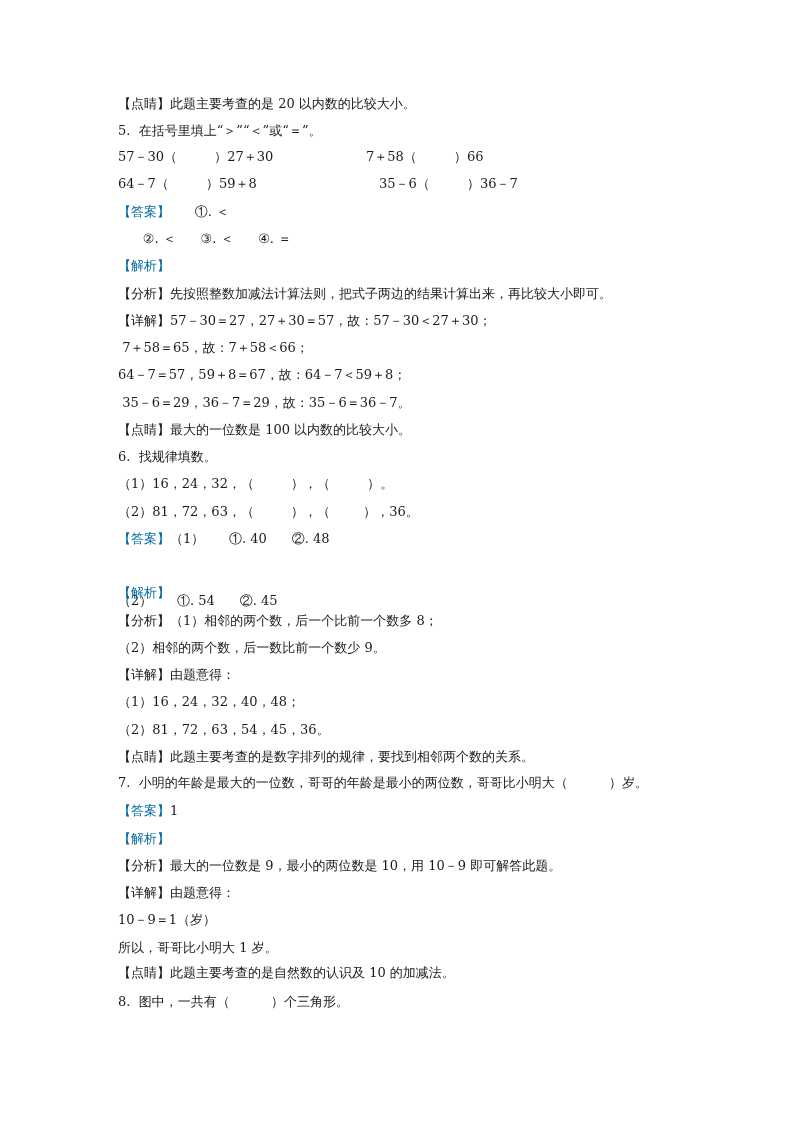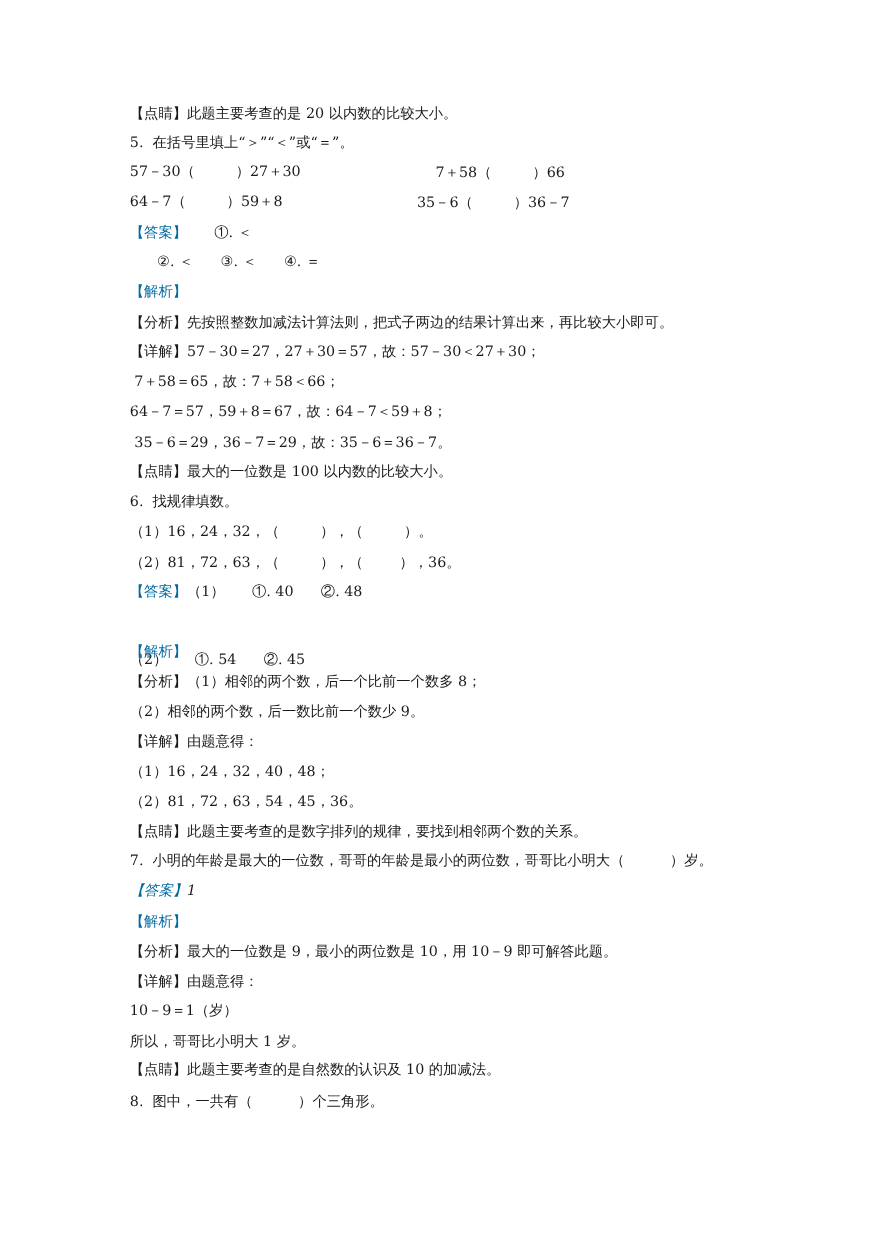--- a/index.html
+++ b/index.html
@@ -32,24 +32,24 @@
     <div class="line" style="top: 530px;"><span class="blue">【答案】</span><span>（1）      ①. 40      ②. 48</span></div>
     <div class="line" style="top: 557px; margin-top: 35px;"><span>（2）      ①. 54      ②. 45</span></div>
     <div class="line" style="top: 584px;"><span class="blue">【解析】</span><span></span></div>
     <div class="line" style="top: 612px;"><span>【分析】</span><span>（1）相邻的两个数，后一个比前一个数多 8；</span></div>
     <div class="line" style="top: 639px;"><span>（2）相邻的两个数，后一数比前一个数少 9。</span></div>
     <div class="line" style="top: 666px;"><span>【详解】</span><span>由题意得：</span></div>
     <div class="line" style="top: 693px;"><span>（1）16，24，32，40，48；</span></div>
     <div class="line" style="top: 721px;"><span>（2）81，72，63，54，45，36。</span></div>
     <div class="line" style="top: 748px;"><span>【点睛】</span><span>此题主要考查的是数字排列的规律，要找到相邻两个数的关系。</span></div>
     <div class="line" style="top: 742px; margin-top: 32px;"><span>7.  小明的年龄是最大的一位数，哥哥的年龄是最小的两位数，哥哥比小明大（          ）岁。</span></div>
-    <div class="line" style="top: 802px; font-style: italic;"><span class="blue">【答案】</span><span>1</span></div>
+    <div class="line" style="top: 802px;"><span class="blue">【答案】</span><span>1</span></div>
     <div class="line" style="top: 830px;"><span class="blue">【解析】</span><span></span></div>
     <div class="line" style="top: 857px;"><span>【分析】</span><span>最大的一位数是 9，最小的两位数是 10，用 10－9 即可解答此题。</span></div>
     <div class="line" style="top: 884px;"><span>【详解】</span><span>由题意得：</span></div>
     <div class="line" style="top: 911px;"><span>10－9＝1（岁）</span></div>
     <div class="line" style="top: 939px;"><span>所以，哥哥比小明大 1 岁。</span></div>
     <div class="line" style="top: 964px;"><span>【点睛】</span><span>此题主要考查的是自然数的认识及 10 的加减法。</span></div>
     <div class="line" style="top: 993px;"><span>8.  图中，一共有（          ）个三角形。</span></div>
   </div>
 
-<div class="col2" style="left:396px; top:148px;">7＋58（         ）66</div>
+<div class="col2" style="left:366px; top:148px;">7＋58（         ）66</div>
 <div class="col2" style="left:379px; top:175px;">35－6（         ）36－7</div>
 
 </body></html>

